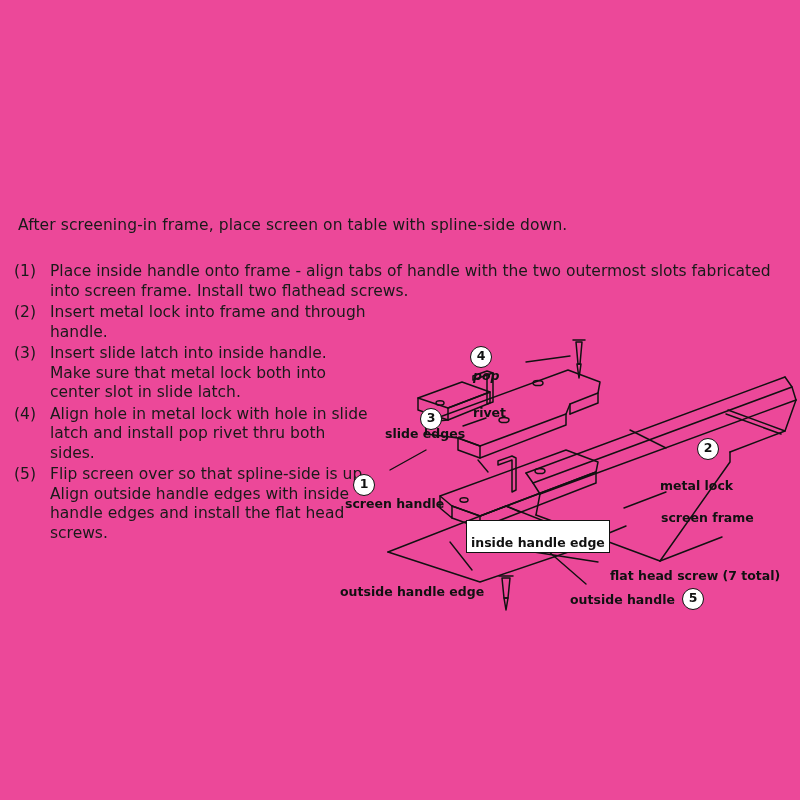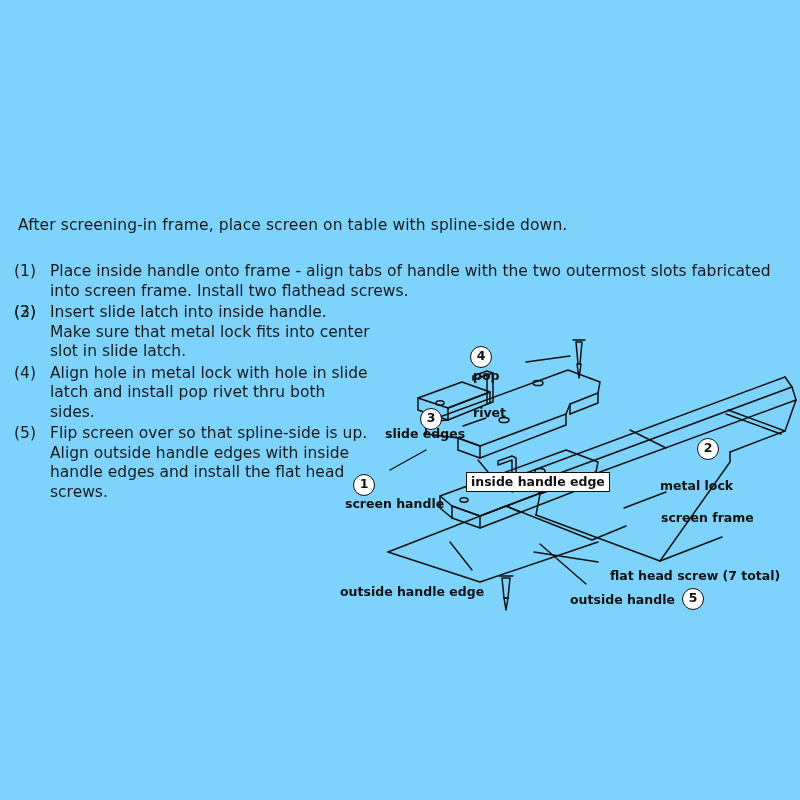--- a/index.html
+++ b/index.html
@@ -4,21 +4,21 @@
 <style>
   html, body {
     margin: 0;
     padding: 0;
     background: #ffffff;
   }
   #page {
     position: relative;
     width: 800px;
     height: 800px;
-    background: #7dd3fc;
+    background: #ec4899;
     font-family: "DejaVu Sans", sans-serif;
     color: #1a1a1a;
     overflow: hidden;
   }
 
   
   #intro {
     position: absolute;
     left: 18px;
     top: 216px;
@@ -69,22 +69,23 @@
     position: absolute;
     font-size: 12.5px;
     font-weight: bold;
     color: #111;
     white-space: nowrap;
     font-family: "DejaVu Sans", sans-serif;
   }
 
   .boxed {
     border: 1.6px solid #111;
-    padding: 1px 4px 2px 4px;
+    padding: 14px 4px 2px 4px;
     background: #fff;
+    margin-top: 48px;
   }
 
   .circnum {
     position: absolute;
     width: 20px;
     height: 20px;
     border: 1.8px solid #111;
     border-radius: 50%;
     font-size: 12.5px;
     font-weight: bold;
@@ -102,24 +103,25 @@
 
   <div id="intro">After screening-in frame, place screen on table with spline-side down.</div>
 
   <div id="steps">
     <div class="step wide">
       <span class="num">(1)</span>
       <span class="txt">Place inside handle onto frame - align tabs of handle with the two outermost slots fabricated into screen frame. Install two flathead screws.</span>
     </div>
     <div class="step narrow">
       <span class="num">(2)</span>
+      <span class="txt">Insert metal lock into frame and through handle.</span>
     </div>
     <div class="step narrow">
       <span class="num">(3)</span>
-      <span class="txt">Insert slide latch into inside handle. Make sure that metal lock fits into center slot in slide latch.</span>
+      <span class="txt">Insert slide latch into inside handle. Make sure that metal lock both into center slot in slide latch.</span>
     </div>
     <div class="step narrow">
       <span class="num">(4)</span>
       <span class="txt">Align hole in metal lock with hole in slide latch and install pop rivet thru both sides.</span>
     </div>
     <div class="step narrow">
       <span class="num">(5)</span>
       <span class="txt">Flip screen over so that spline-side is up. Align outside handle edges with inside handle edges and install the flat head screws.</span>
     </div>
   </div>
@@ -211,21 +213,21 @@
         <path d="M268 232 L204 222"></path>
       </g>
     </svg>
 
     <div class="circnum" style="left:140px; top:16px;">4</div>
     <div class="circnum" style="left:90px; top:78px;">3</div>
     <div class="circnum" style="left:367px; top:108px;">2</div>
     <div class="circnum" style="left:23px; top:144px;">1</div>
     <div class="circnum" style="left:352px; top:258px;">5</div>
 
-    <div class="lbl" style="left:143px; top:38px;">pop</div>
+    <div class="lbl" style="left:143px; top:38px;font-style:italic;">pop</div>
     <div class="lbl" style="left:143px; top:52px;margin-top:23px;">rivet</div>
 
     <div class="lbl" style="left:55px; top:96px;">slide edges</div>
 
     <div class="lbl" style="left:330px; top:148px;">metal lock</div>
 
     <div class="lbl" style="left:15px; top:166px;">screen handle</div>
 
     <div class="lbl boxed" style="left:136px; top:142px;">inside handle edge</div>
 

